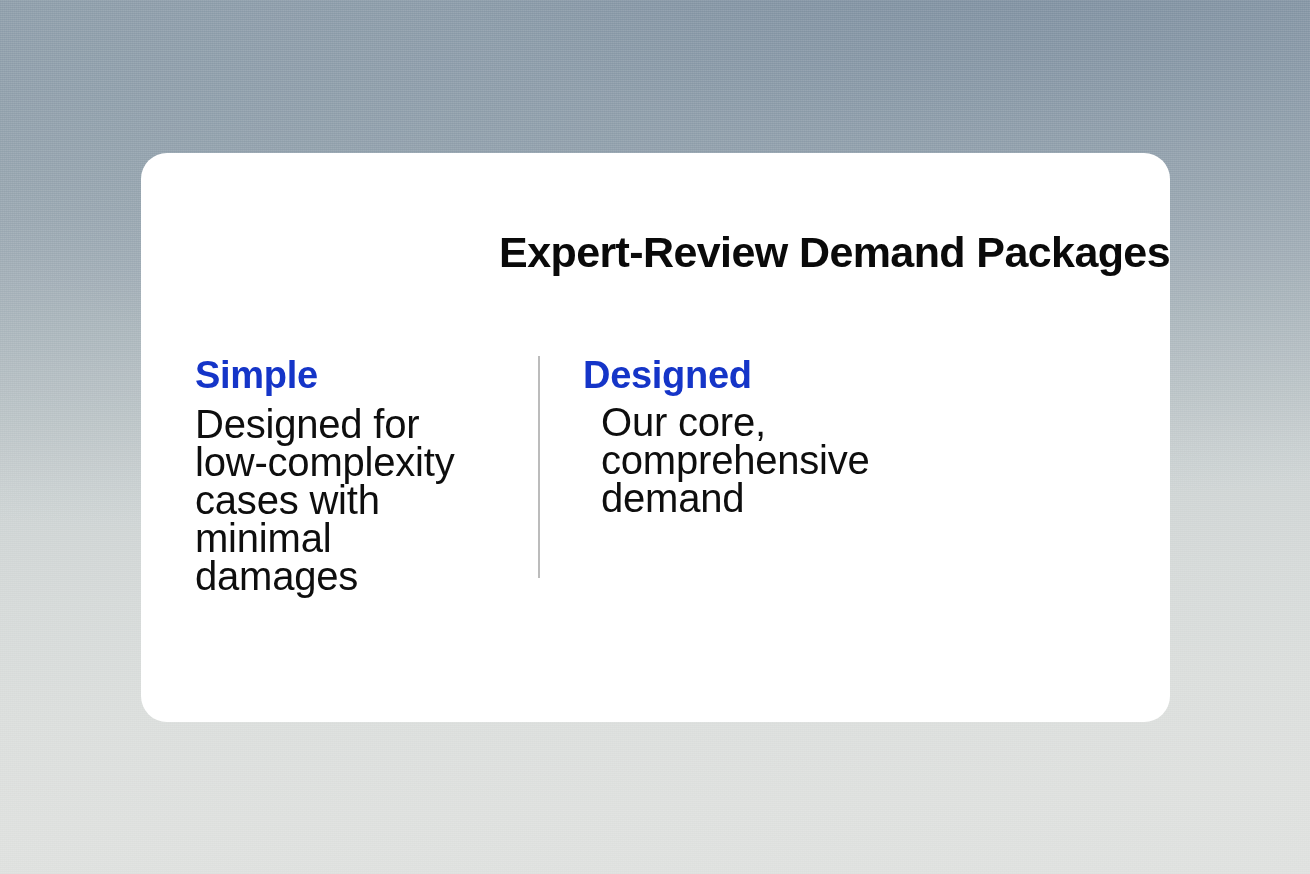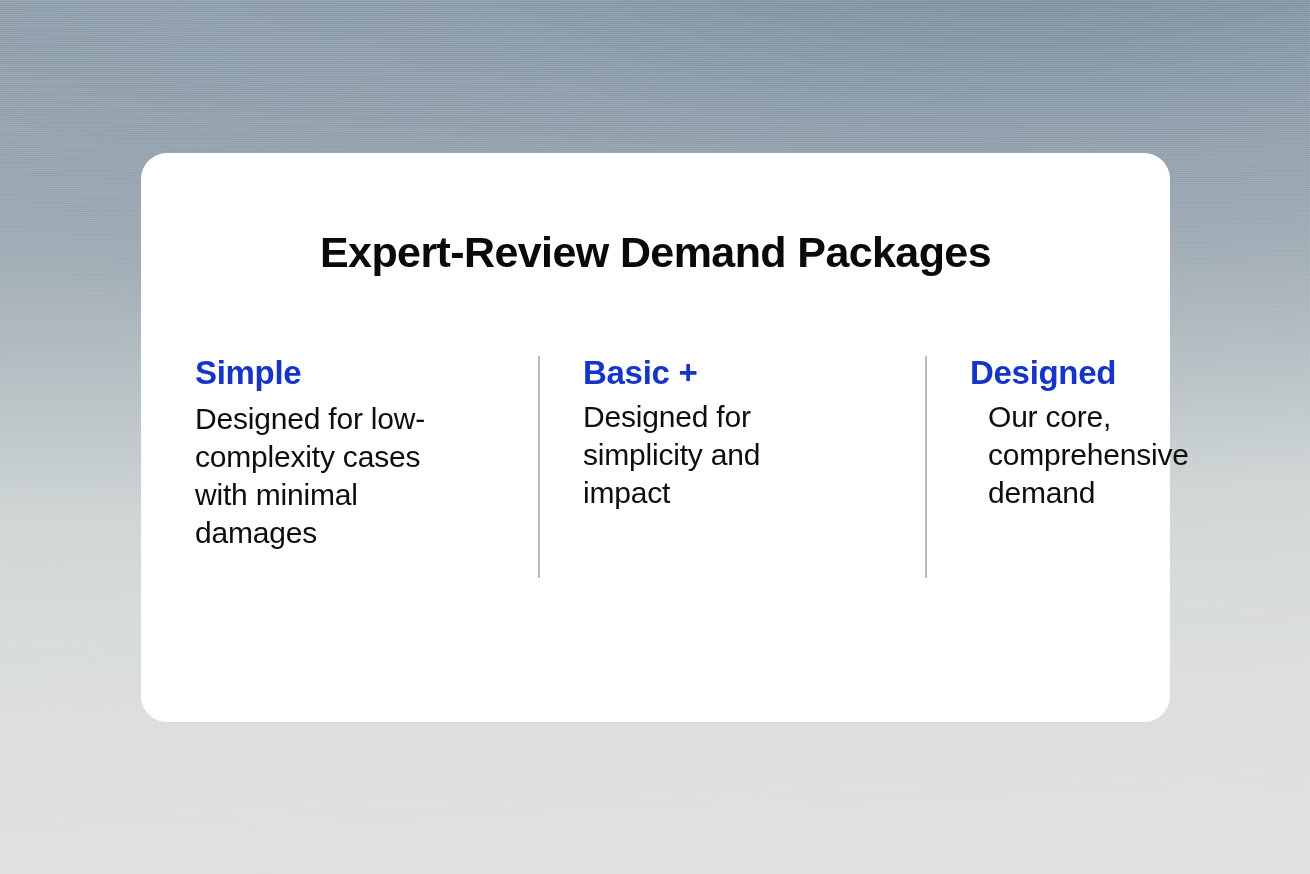--- a/index.html
+++ b/index.html
@@ -56,21 +56,21 @@
     background: #ffffff;
     border-radius: 26px;
     box-sizing: border-box;
   }
 
   #page-title {
     position: absolute;
     left: 0;
     top: 78px;
     width: 100%;
-    text-align: center;
+    text-align: right;
     font-size: 43px;
     font-weight: bold;
     color: #0a0a0a;
     letter-spacing: -0.6px;
     line-height: 1;
     white-space: nowrap;
   }
 
   
   #packages {
@@ -97,30 +97,30 @@
   }
   .package .rule {
     position: absolute;
     left: 0;
     top: 0;
     width: 2px;
     height: 222px;
     background: #bcbcbc;
   }
   .pkg-name {
-    font-size: 33px;
+    font-size: 38px;
     font-weight: bold;
     color: #1535c8;
     line-height: 1;
     margin: 0 0 9px 0;
     letter-spacing: -0.3px;
     white-space: nowrap;
   }
   .pkg-desc {
-    font-size: 30px;
+    font-size: 40px;
     font-weight: normal;
     color: #0e0e0e;
     line-height: 38px;
     margin: 0;
     letter-spacing: -0.2px;
   }
   .col-1 .pkg-desc { max-width: 270px; }
   .col-2 .pkg-desc { max-width: 228px; }
   .col-3 .pkg-desc { max-width: 242px; margin-left: 18px; }
   .col-1 .pkg-name { margin-bottom: 11px; }
@@ -135,25 +135,20 @@
 
   <div id="page-title">Expert-Review Demand Packages</div>
 
   <div id="packages">
 
     <div class="package col-1">
       <div class="pkg-name">Simple</div>
       <div class="pkg-desc">Designed for low-complexity cases with minimal damages</div>
     </div>
 
-    <div class="package col-2">
-      <div class="rule"></div>
-      <div class="pkg-name">Basic +</div>
-      <div class="pkg-desc">Designed for simplicity and impact</div>
-    </div>
 
     <div class="package col-3">
       <div class="rule"></div>
       <div class="pkg-name">Designed</div>
       <div class="pkg-desc">Our core, comprehensive demand</div>
     </div>
 
   </div>
 </div>
 

